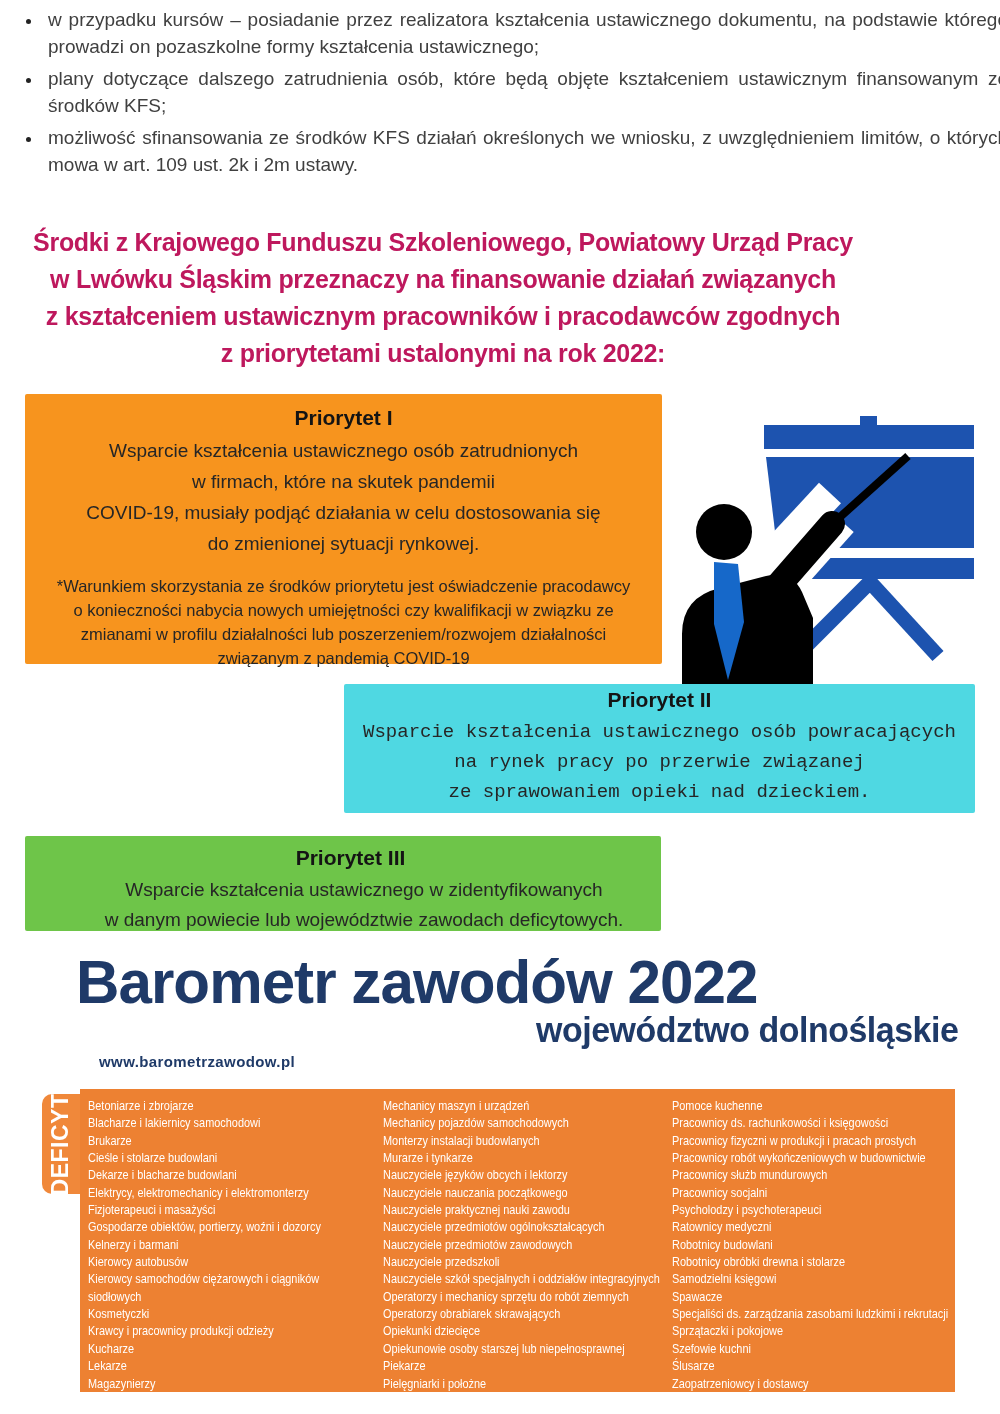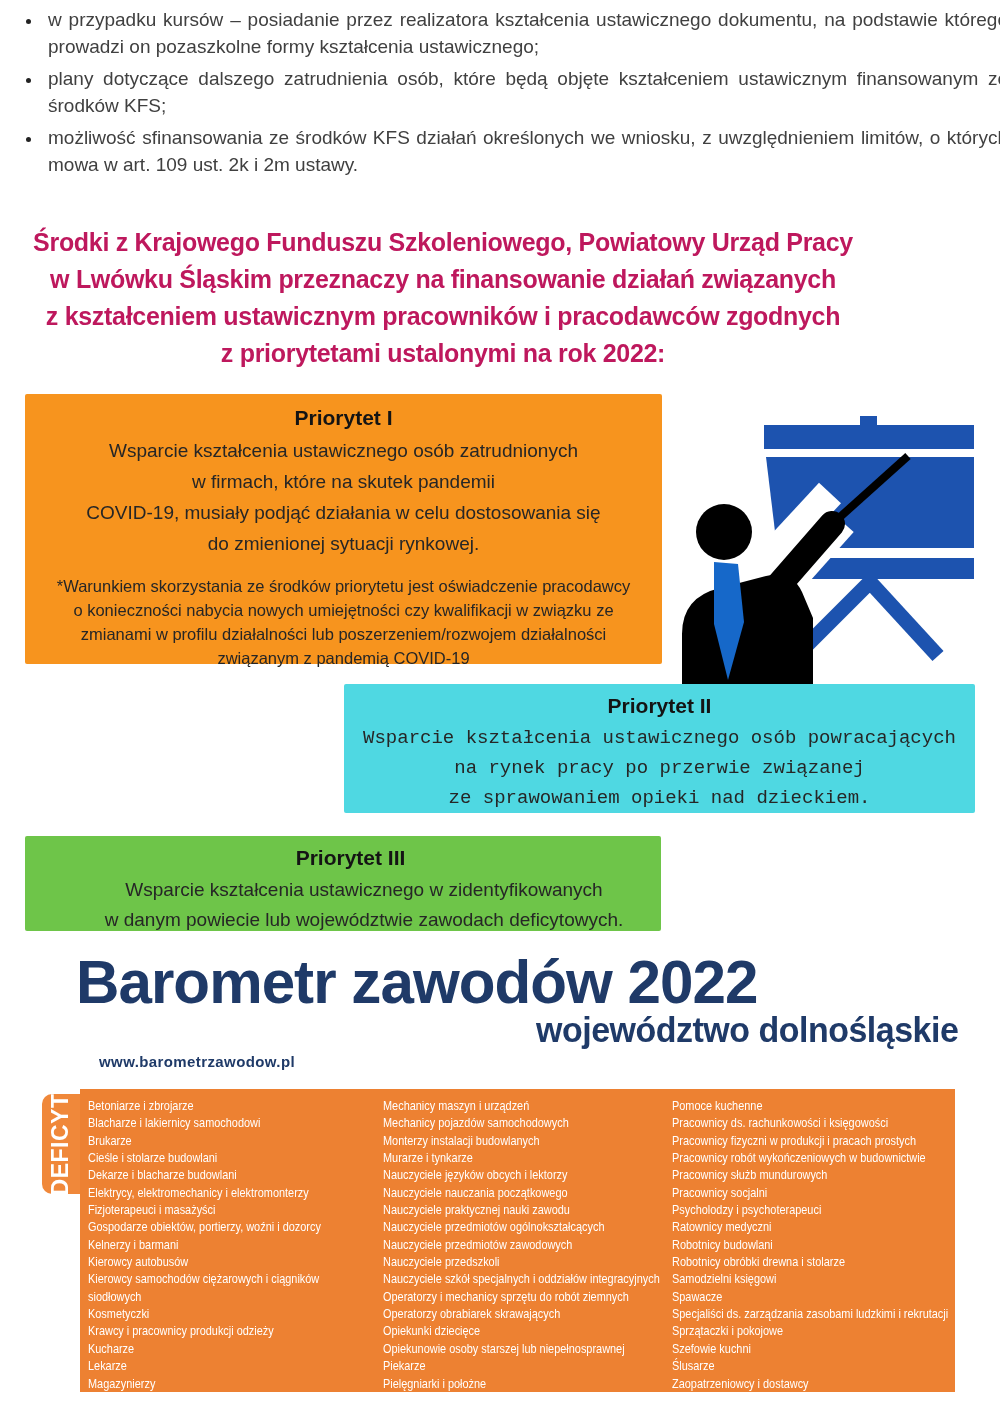--- a/index.html
+++ b/index.html
@@ -16,21 +16,21 @@
   .heading{position:absolute;top:224px;left:0;width:886px;text-align:center;
            font-weight:bold;font-size:25px;line-height:37px;color:#be185d;
            white-space:pre-line;letter-spacing:-0.3px;}
 
   
   .prio{position:absolute;border-radius:2px;text-align:center;color:#262626;box-sizing:border-box;}
   .prio-title{font-weight:bold;font-size:21px;color:#141414;line-height:28px;}
   .prio-body{font-size:19px;line-height:31px;white-space:pre-line;margin-top:3px;}
   .prio-note{font-size:16.5px;line-height:24px;white-space:pre-line;margin-top:15px;}
   .prio1{left:25px;top:394px;width:637px;height:270px;padding-top:10px;}
-  .prio2{left:344px;top:684px;width:631px;height:129px;padding-top:8px;}
+  .prio2{left:344px;top:684px;width:631px;height:129px;padding-top:2px;}
   .prio2 .prio-body{line-height:30px;font-family:Liberation Mono, monospace;}
   .prio3{left:25px;top:836px;width:636px;height:95px;padding-top:8px;padding-left:15px;}
   .prio3 .prio-body{line-height:30px;margin-left:27px;}
 
   
   .illustration{position:absolute;left:680px;top:398px;width:312px;height:289px;}
 
   
   .baro-title{position:absolute;left:76px;top:946px;font-size:62px;font-weight:bold;
               color:#1F3A68;letter-spacing:-1px;transform:scaleX(0.97);transform-origin:left top;

